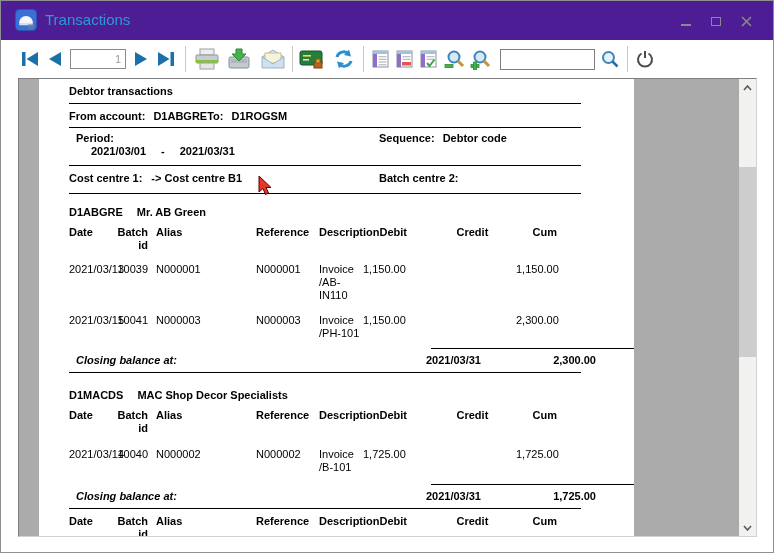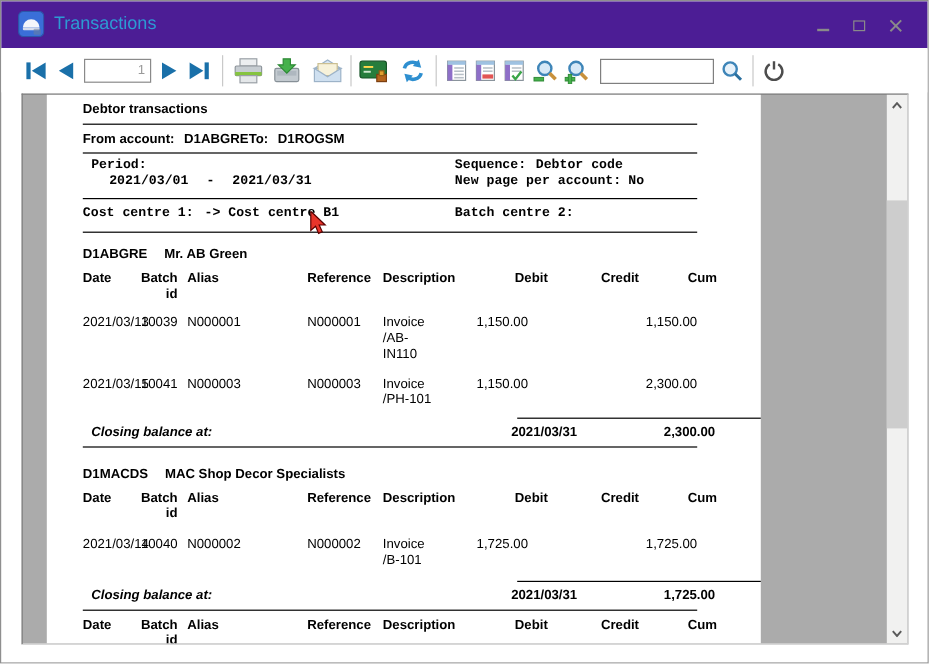--- a/index.html
+++ b/index.html
@@ -32,27 +32,27 @@
   .vscroll{position:absolute;left:720px;top:0;width:17px;height:457px;background:#f1f1f0;}
   .sc-arrow{position:absolute;left:0;width:17px;height:17px;display:flex;align-items:center;justify-content:center;cursor:pointer;}
   .sc-up{top:0}.sc-down{bottom:0}
   .vthumb{position:absolute;left:0;top:88px;width:17px;height:190px;background:#cdcdcd;cursor:pointer;}
   
   .page{font-size:11px;line-height:13px;}
   .b{font-weight:bold;}
   .hr{border-top:1px solid #000;height:0;}
   .hr.sub{margin-left:362px;width:236px;}
   .rowflex{display:flex;align-items:baseline;}
-  .meta{display:grid;grid-template-columns:310px 1fr;font-family:Liberation Mono, monospace;}
+  .meta{display:grid;grid-template-columns:310px 1fr;}
   .trow{display:grid;grid-template-columns:42px 37px 103px 65px 1fr 77px 76px 65px;}
   .c-batch{text-align:right;}
   .c-alias{padding-left:8px;}
   .c-ref{padding-left:5px;}
   .c-desc{padding-left:3px;}
-  .c-debit,.c-credit,.c-cum{text-align:right;}
+  .c-debit,.c-credit,.c-cum{}
   .crow{display:grid;grid-template-columns:340px 72px 115px 1fr;font-weight:bold;line-height:14px;}
   .crow .lbl{padding-left:7px;font-style:italic;}
   .crow .num{text-align:right;}
   .acct-head{font-weight:bold;line-height:14px;display:flex;}
   .acct-head .nm{margin-left:14px;}
   .cursor{position:absolute;left:257px;top:175px;pointer-events:none;}
 </style>
 </head>
 <body>
 
@@ -232,24 +232,20 @@
             <span>2021/03/01</span>
             <span style="margin-left:15px;">-</span>
             <span style="margin-left:15px;">2021/03/31</span>
           </div>
         </div>
         <div>
           <div class="rowflex">
             <span>Sequence:</span>
             <span style="margin-left:8px;">Debtor code</span>
           </div>
-          <div class="rowflex">
-            <span>New page per account:</span>
-            <span style="margin-left:6px;">No</span>
-          </div>
         </div>
       </div>
       <div class="hr" style="margin-top:7px;"></div>
 
       <div class="meta b" style="margin-top:6px;">
         <div class="rowflex">
           <span>Cost centre 1:</span>
           <span style="margin-left:9px;">-&gt; Cost centre B1</span>
         </div>
         <div class="rowflex">

